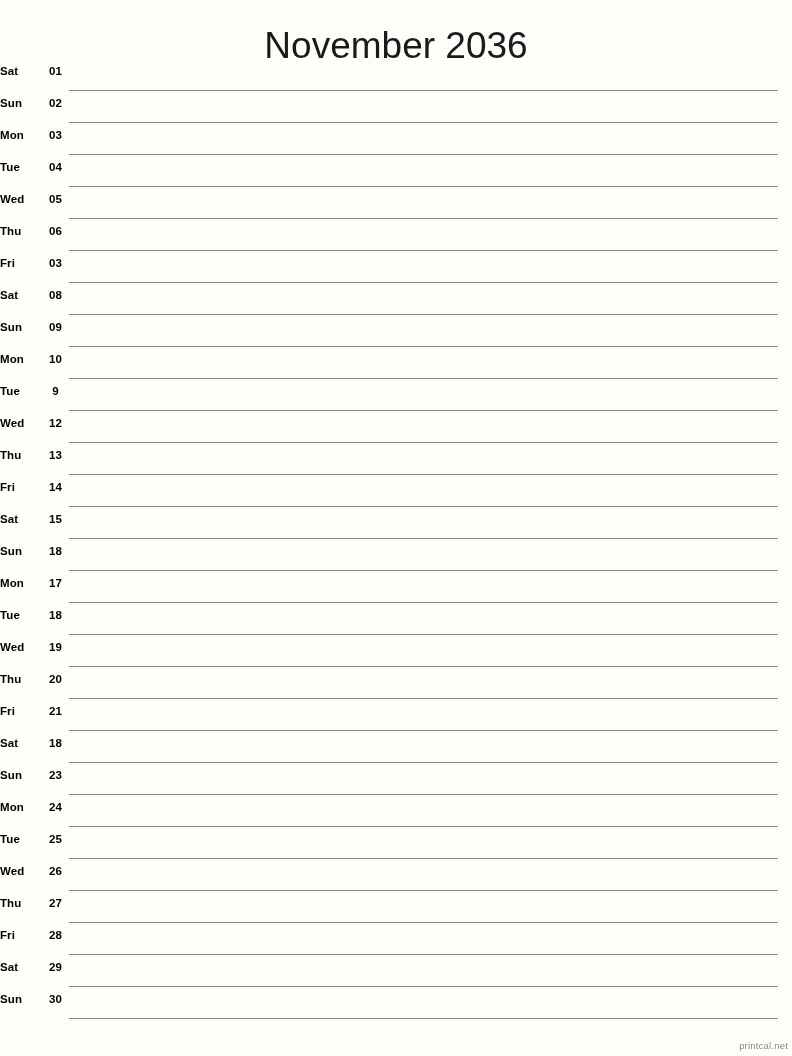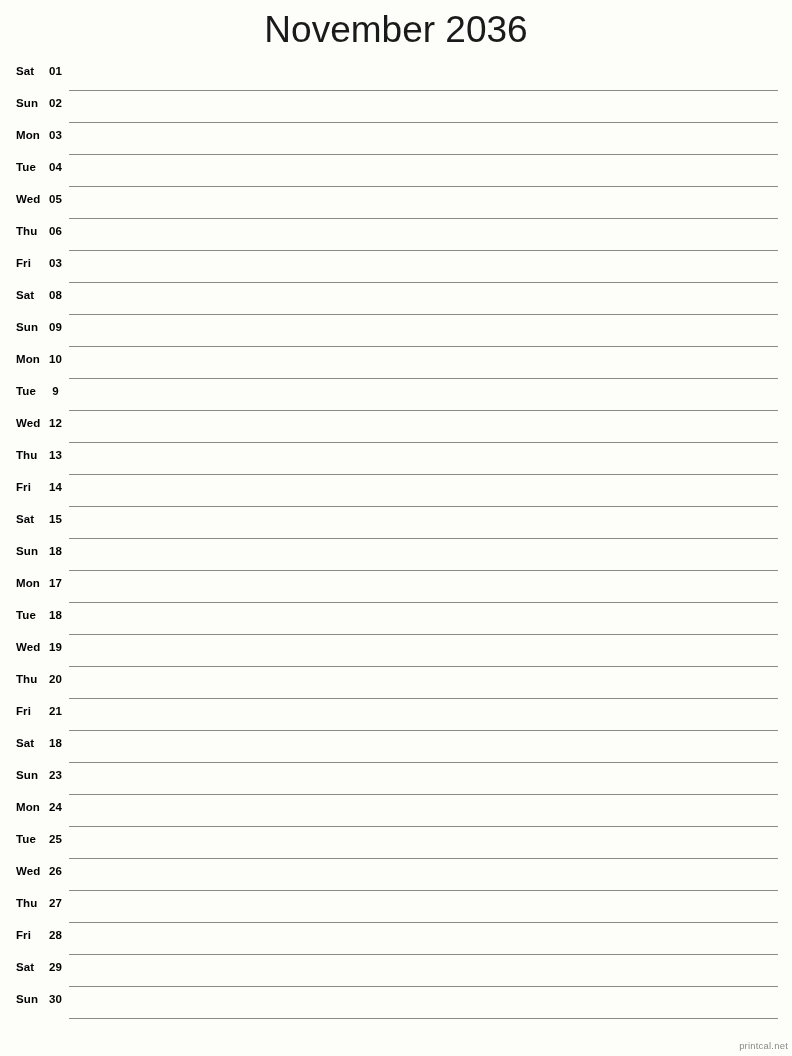--- a/index.html
+++ b/index.html
@@ -21,42 +21,42 @@
     position: relative;
     box-sizing: border-box;
   }
   .page-title {
     text-align: center;
     font-size: 37px;
     font-weight: 400;
     letter-spacing: 0px;
     color: #1a1a1a;
     margin: 0;
-    padding-top: 8px;
+    padding-top: 24px;
     line-height: 44px;
     font-family: "Liberation Sans", sans-serif;
   }
   .days-list {
     margin: 0;
     padding: 0;
     list-style: none;
     position: absolute;
     top: 60px;
     left: 0;
     width: 792px;
   }
   .day-row {
     height: 32px;
     display: flex;
     align-items: flex-start;
     position: relative;
   }
   .day-weekday {
     width: 42px;
-    padding-left: 16px;
+    padding-left: 0;
     box-sizing: border-box;
     font-size: 11.5px;
     font-weight: bold;
     line-height: 22px;
     color: #000;
     letter-spacing: 0.1px;
     white-space: nowrap;
   }
   .day-number {
     width: 27px;

